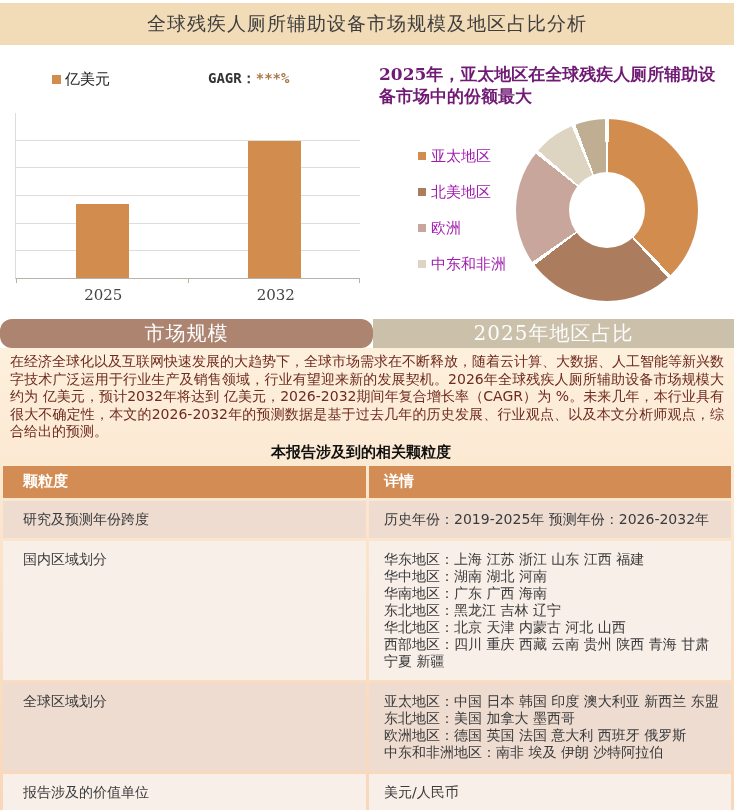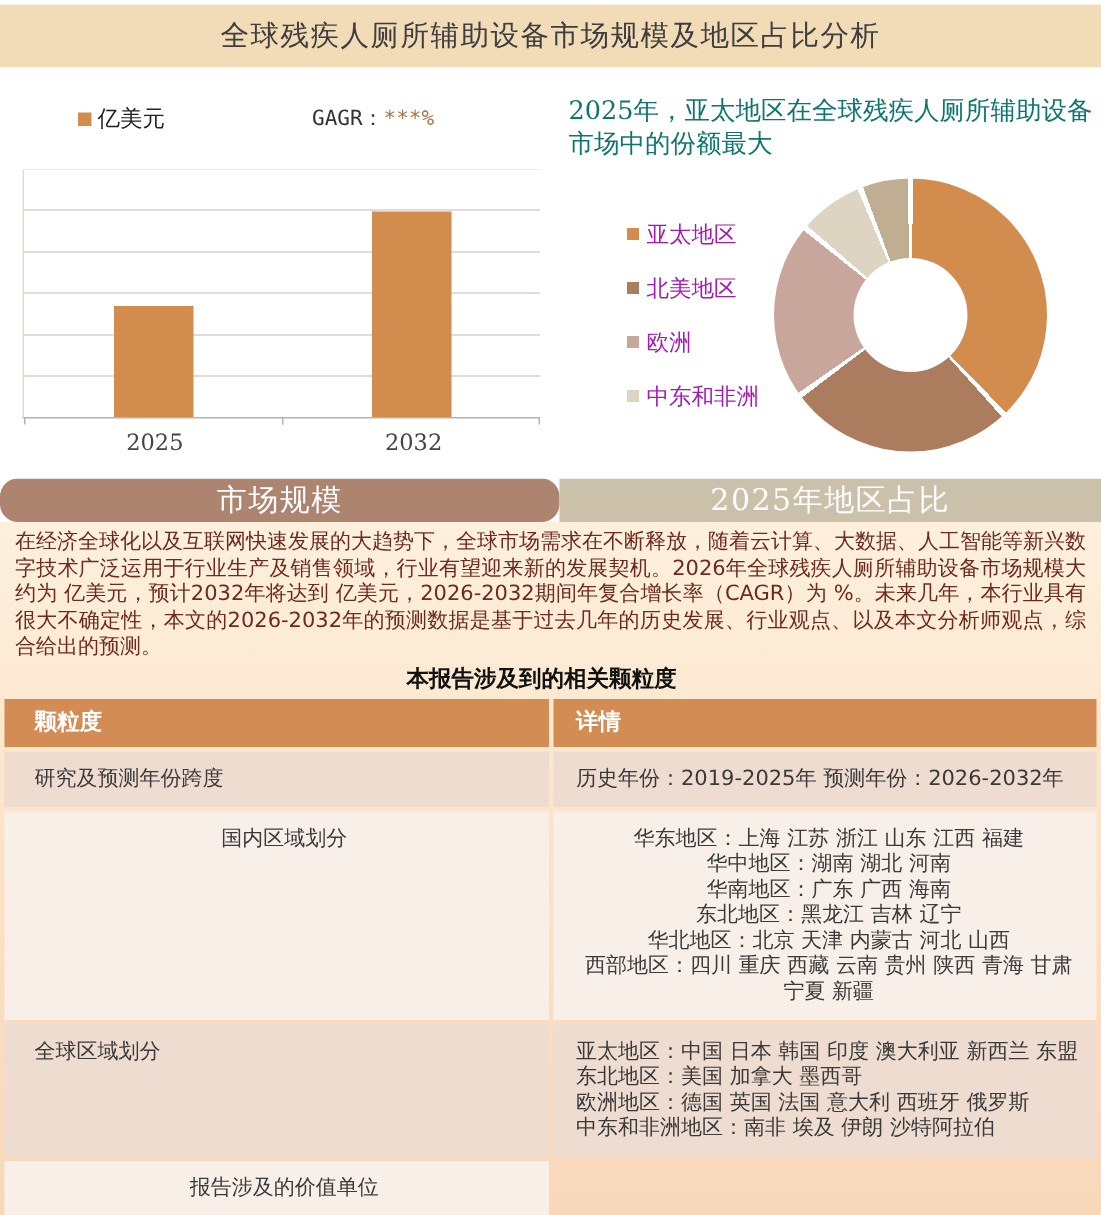--- a/index.html
+++ b/index.html
@@ -15,37 +15,37 @@
   }
   .title-bar span {
     font-family:"DejaVu Serif", serif; font-size:19px; color:#3e3e3e; letter-spacing:1px;
   }
   
   .charts { position:relative; height:274px; background:#fff;padding-left:44px; }
   .bar-panel { position:absolute; left:0; top:0; width:373px; height:274px; }
   .bar-legend { position:absolute; left:52px; top:25px; font-size:15px; color:#222; }
   .bar-legend .sq { display:inline-block; width:9px; height:9px; background:#d18c4e; margin-right:4px; }
   .cagr { position:absolute; left:208px; top:25px; font-size:14px; color:#333;
-          font-family:"DejaVu Sans Mono", monospace; }
+          font-family:"DejaVu Sans Mono", monospace;font-weight:bold; }
   .cagr .cagr-val { color:#a97748; }
   .plot {
     position:absolute; left:15px; top:68px; width:345px; height:166px;
     border-bottom:1px solid #b9b2aa; border-left:1px solid #e2dcd4;
     background-image:repeating-linear-gradient(to top, transparent 0 26.6px, #e0dcd6 26.6px 27.67px);
   }
   .bar { position:absolute; bottom:0; width:53px; background:#d18c4e; }
   .tick { position:absolute; bottom:-5px; width:1px; height:5px; background:#b9b2aa; }
   .tick-l { left:0; } .tick-m { left:50%; } .tick-r { right:0; }
   .x-labels { position:absolute; left:17px; top:241px; width:345px; height:22px; }
   .xl { position:absolute; transform:translateX(-50%); font-family:"DejaVu Serif", serif;
         font-size:15px; color:#444; }
   .pie-panel { position:absolute; left:373px; top:0; width:361px; height:274px; }
   .pie-heading {
     position:absolute; left:6px; top:18px; width:352px;
-    font-family:"DejaVu Serif", serif; font-size:17px; line-height:22px; color:#0f766e;
+    font-family:"DejaVu Serif", serif; font-size:17px; line-height:22px; color:#701a75;font-weight:bold;
   }
   .pie-legend { position:absolute; left:45px; top:102px; width:96px; }
   .p-legend-item { display:flex; margin-bottom:17px; font-size:15px; line-height:19px; color:#a21caf; }
   .p-legend-item .sq { flex:0 0 8px; width:8px; height:8px; margin:5px 5px 0 0; }
   .donut { position:absolute; left:143px; top:74px; width:182px; height:182px; border-radius:50%; }
   .hole { position:absolute; left:53px; top:53px; width:76px; height:76px; border-radius:50%; background:#fff; }
   
   .band { display:flex; height:29px; }
   .band-left, .band-right {
     display:flex; align-items:center; justify-content:center;
@@ -66,21 +66,21 @@
   .tr { display:flex; margin-bottom:3px; }
   .c1 { flex:0 0 363px; padding:10px 10px 10px 20px; }
   .cgap { flex:0 0 3px; }
   .c2 { flex:1; padding:10px 10px 10px 15px; }
   .tr.th { height:32px; margin-bottom:3px; }
   .tr.th .c1, .tr.th .c2 {
     background:#d28c54; color:#fff; font-weight:bold; font-size:15px;
     display:flex; align-items:center; padding-top:0; padding-bottom:0;
   }
   .tr.dark .c1, .tr.dark .c2 { background:#eedcd1; }
-  .tr.light .c1, .tr.light .c2 { background:#f8efe9;text-align:center; }
+  .tr.light .c1, .tr.light .c2 { background:#f8efe9; }
   .tr .c1, .tr .c2 { font-size:14px; color:#3a3a3a; line-height:17px; }
   .detail-line { min-height:17px; }
 </style>
 </head>
 <body>
 
 <div class="page">
 
   <header class="title-bar">
     <span>全球残疾人厕所辅助设备市场规模及地区占比分析</span>
@@ -175,18 +175,21 @@
             <div class="c2">
               <div class="detail-line">亚太地区：中国 日本 韩国 印度 澳大利亚 新西兰 东盟</div>
               <div class="detail-line">东北地区：美国 加拿大 墨西哥</div>
               <div class="detail-line">欧洲地区：德国 英国 法国 意大利 西班牙 俄罗斯</div>
               <div class="detail-line">中东和非洲地区：南非 埃及 伊朗 沙特阿拉伯</div>
             </div>
           </div>
           <div class="tr light">
             <div class="c1">报告涉及的价值单位</div>
             <div class="cgap"></div>
+            <div class="c2">
+              <div class="detail-line">美元/人民币</div>
+            </div>
           </div>
         </div>
     </div>
   </section>
 
 </div>
 
 </body></html>

